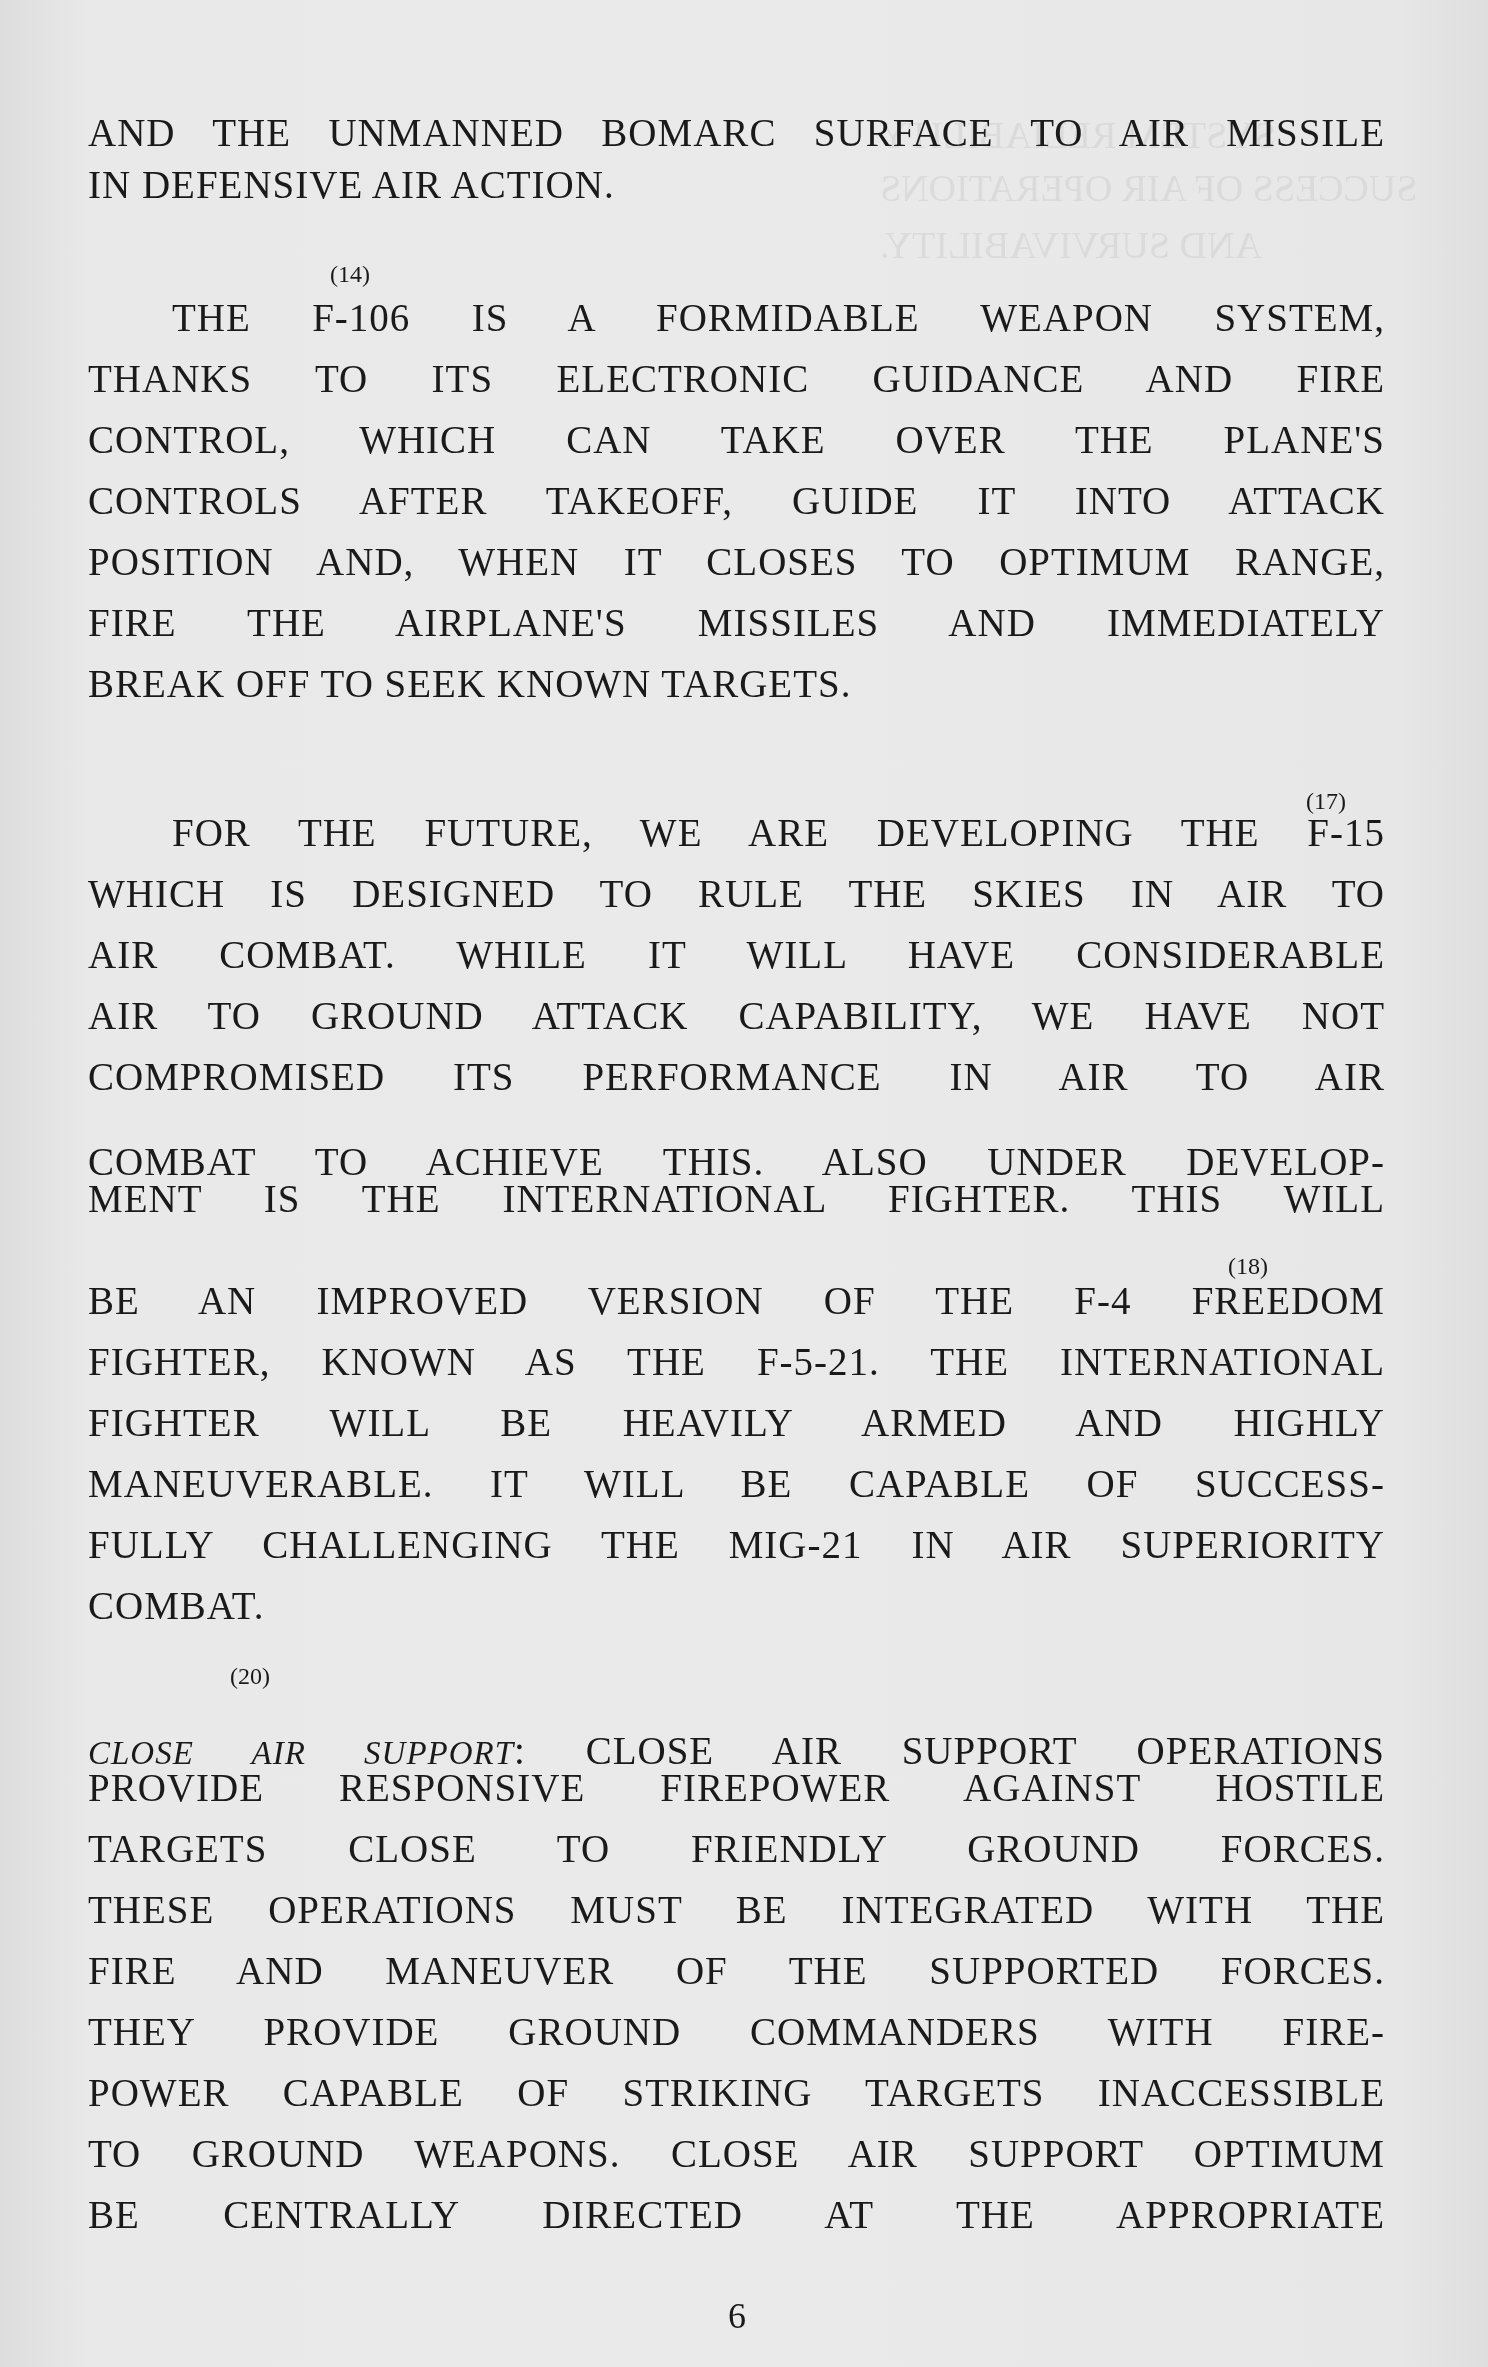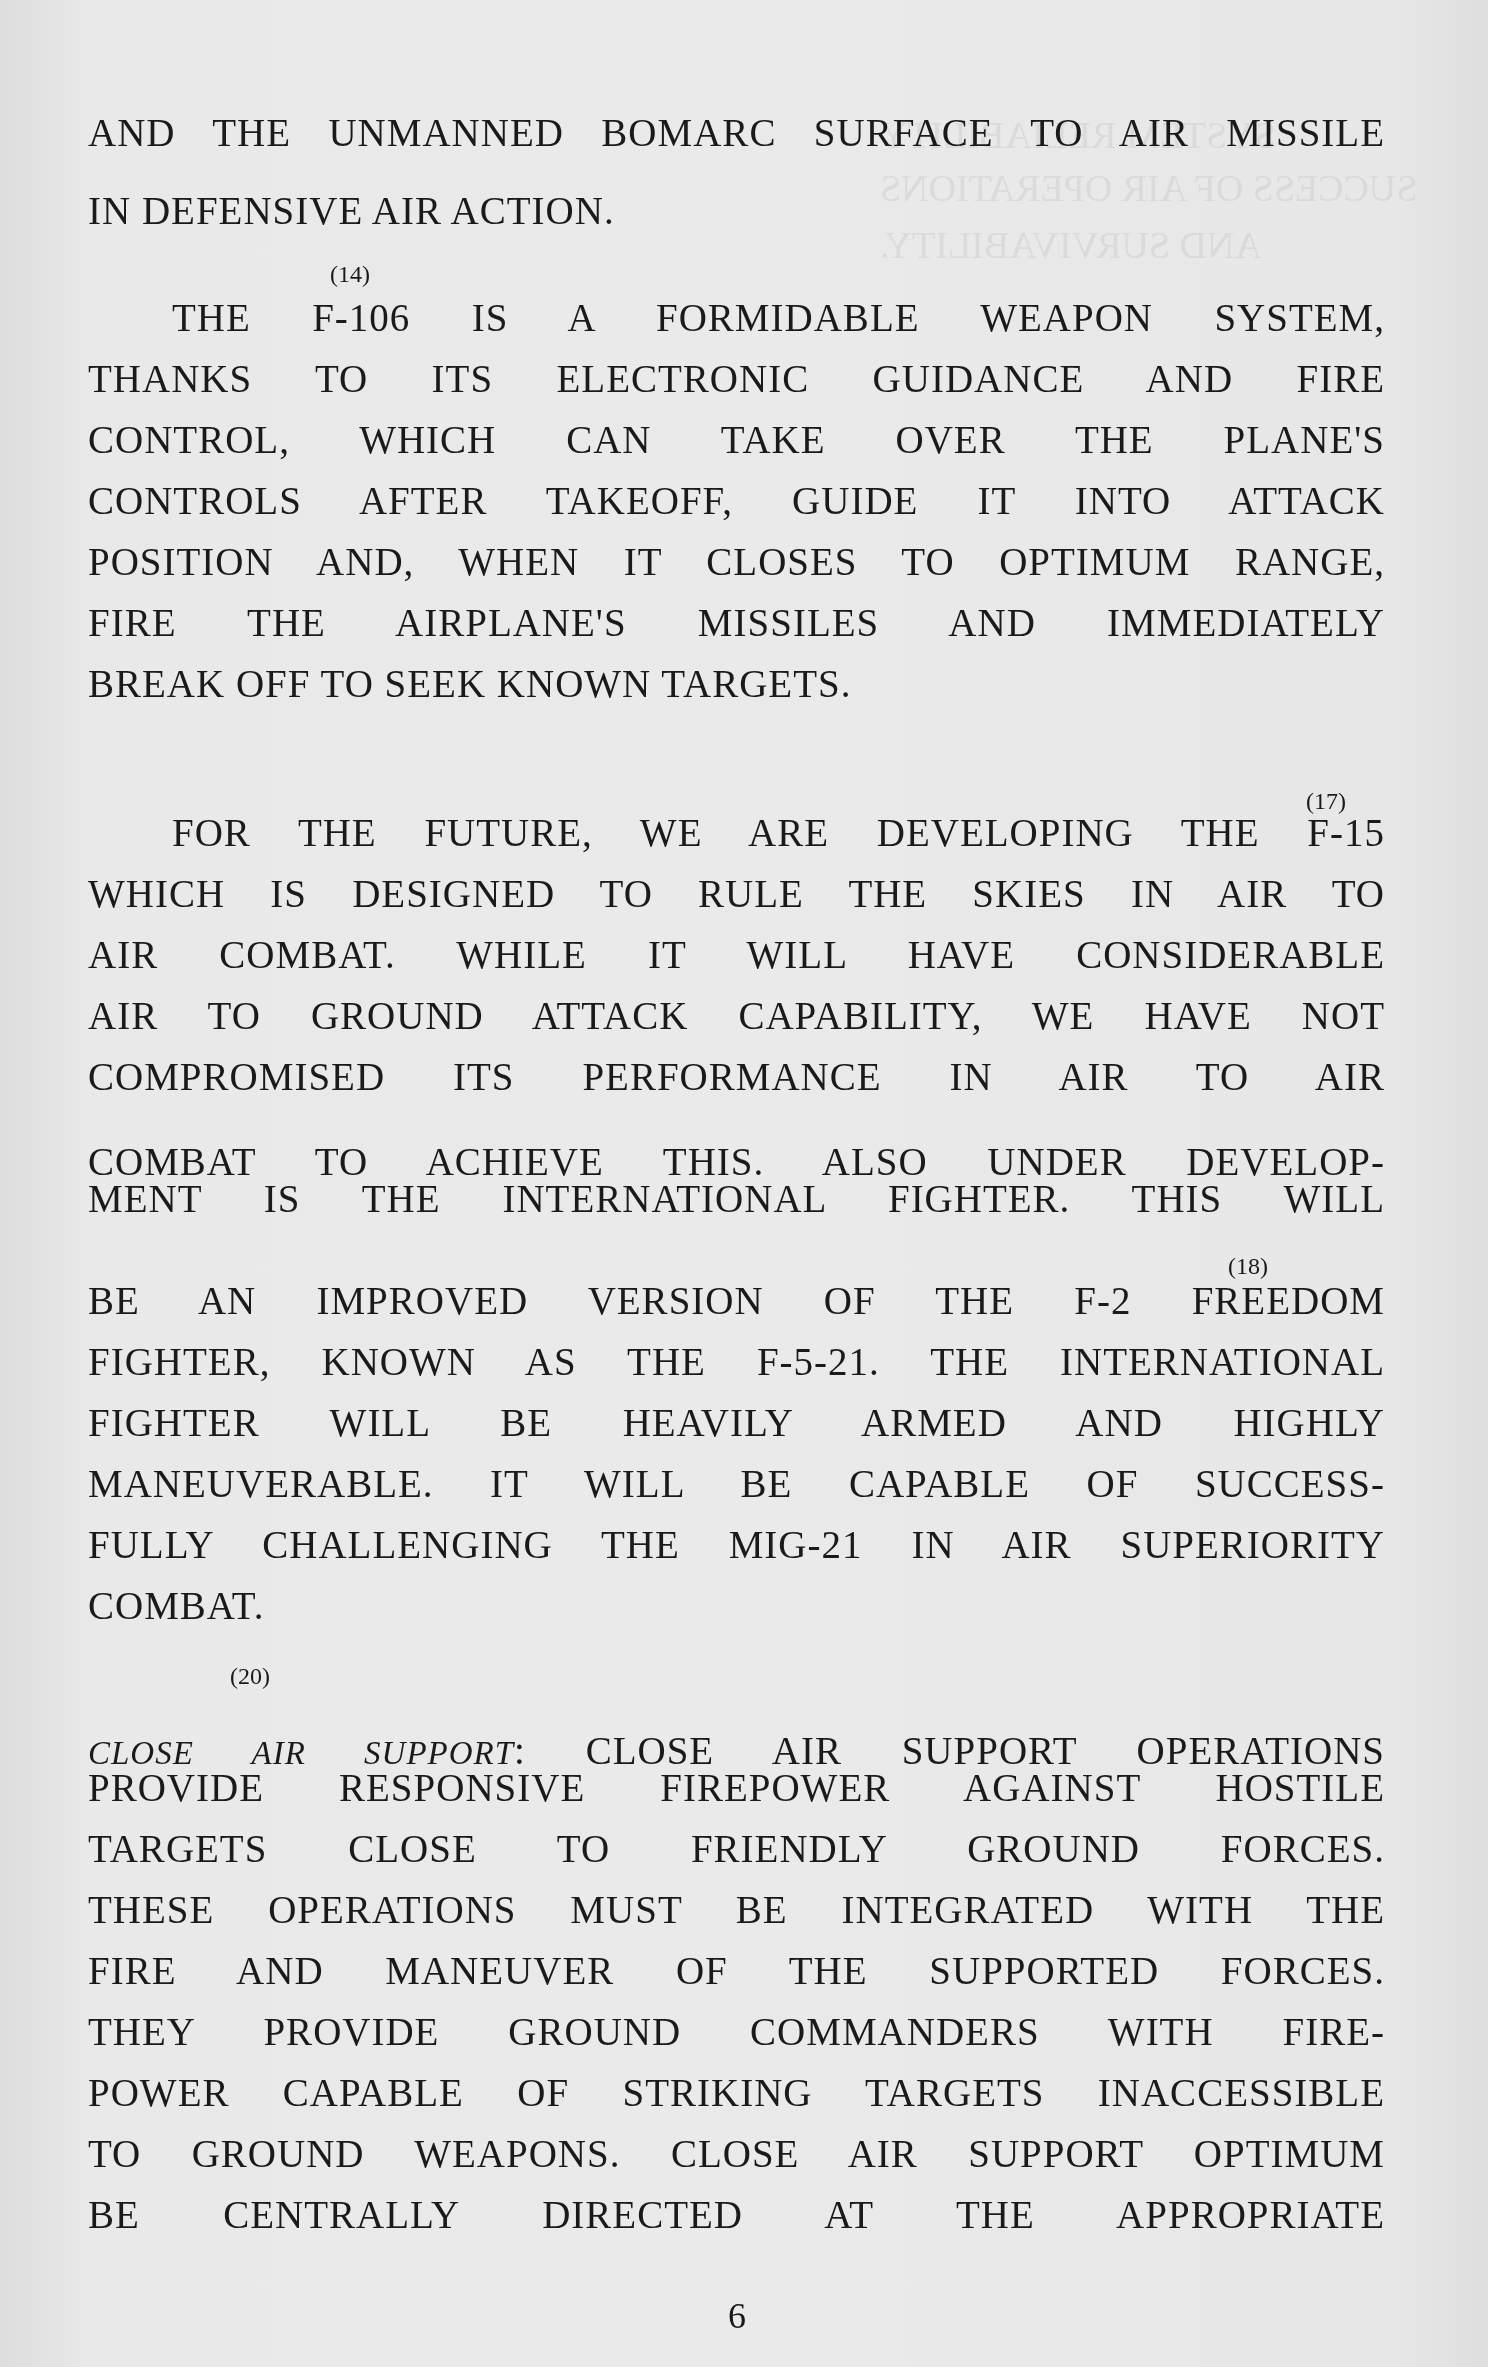--- a/index.html
+++ b/index.html
@@ -19,41 +19,41 @@
 </head>
 <body>
 
 <div class="page">
 
   <div class="ghost" style="left:880px;top:112px;">SYSTEM RELIABILITY</div>
   <div class="ghost" style="left:880px;top:165px;">SUCCESS OF AIR OPERATIONS</div>
   <div class="ghost" style="left:880px;top:222px;">AND SURVIVABILITY.</div>
 
   <div class="line" style="top:110px;">AND THE UNMANNED BOMARC SURFACE TO AIR MISSILE</div>
-  <div class="line last" style="top:188px;">IN DEFENSIVE AIR ACTION.</div>
+  <div class="line last" style="top:162px;">IN DEFENSIVE AIR ACTION.</div>
 
   <div class="fn" style="left:330px;top:258px;">(14)</div>
   <div class="line indent" style="top:295px;">THE F-106 IS A FORMIDABLE WEAPON SYSTEM,</div>
   <div class="line" style="top:356px;">THANKS TO ITS ELECTRONIC GUIDANCE AND FIRE</div>
   <div class="line" style="top:417px;">CONTROL, WHICH CAN TAKE OVER THE PLANE'S</div>
   <div class="line" style="top:478px;">CONTROLS AFTER TAKEOFF, GUIDE IT INTO ATTACK</div>
   <div class="line" style="top:539px;">POSITION AND, WHEN IT CLOSES TO OPTIMUM RANGE,</div>
   <div class="line" style="top:600px;">FIRE THE AIRPLANE'S MISSILES AND IMMEDIATELY</div>
   <div class="line last" style="top:661px;">BREAK OFF TO SEEK KNOWN TARGETS.</div>
 
   <div class="fn" style="left:1306px;top:785px;">(17)</div>
   <div class="line indent" style="top:810px;">FOR THE FUTURE, WE ARE DEVELOPING THE F-15</div>
   <div class="line" style="top:871px;">WHICH IS DESIGNED TO RULE THE SKIES IN AIR TO</div>
   <div class="line" style="top:932px;">AIR COMBAT. WHILE IT WILL HAVE CONSIDERABLE</div>
   <div class="line" style="top:993px;">AIR TO GROUND ATTACK CAPABILITY, WE HAVE NOT</div>
   <div class="line" style="top:1054px;">COMPROMISED ITS PERFORMANCE IN AIR TO AIR</div>
   <div class="line" style="top:1115px;margin-top:24px;">COMBAT TO ACHIEVE THIS. ALSO UNDER DEVELOP-</div>
   <div class="line" style="top:1176px;">MENT IS THE INTERNATIONAL FIGHTER. THIS WILL</div>
   <div class="fn" style="left:1228px;top:1250px;">(18)</div>
-  <div class="line" style="top:1278px;">BE AN IMPROVED VERSION OF THE F-2 FREEDOM</div>
+  <div class="line" style="top:1278px;">BE AN IMPROVED VERSION OF THE F-4 FREEDOM</div>
   <div class="line" style="top:1339px;">FIGHTER, KNOWN AS THE F-5-21. THE INTERNATIONAL</div>
   <div class="line" style="top:1400px;">FIGHTER WILL BE HEAVILY ARMED AND HIGHLY</div>
   <div class="line" style="top:1461px;">MANEUVERABLE. IT WILL BE CAPABLE OF SUCCESS-</div>
   <div class="line" style="top:1522px;">FULLY CHALLENGING THE MIG-21 IN AIR SUPERIORITY</div>
   <div class="line last" style="top:1583px;">COMBAT.</div>
 
   <div class="fn" style="left:230px;top:1660px;">(20)</div>
   <div class="line" style="top:1704px;margin-top:24px;">
     <span class="italic" style="font-size:33px;">CLOSE AIR SUPPORT</span><span>: CLOSE AIR SUPPORT OPERATIONS</span>
   </div>

